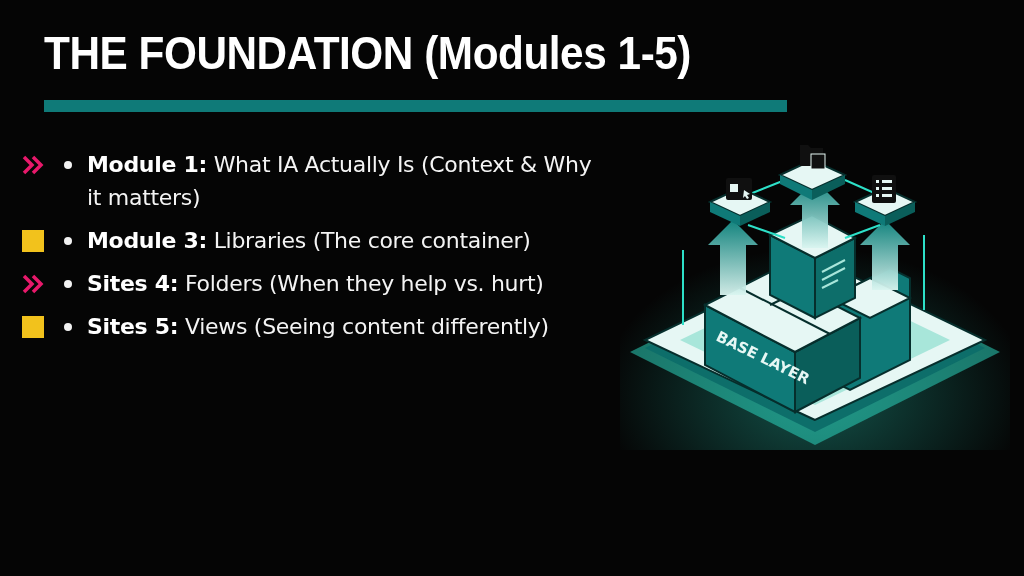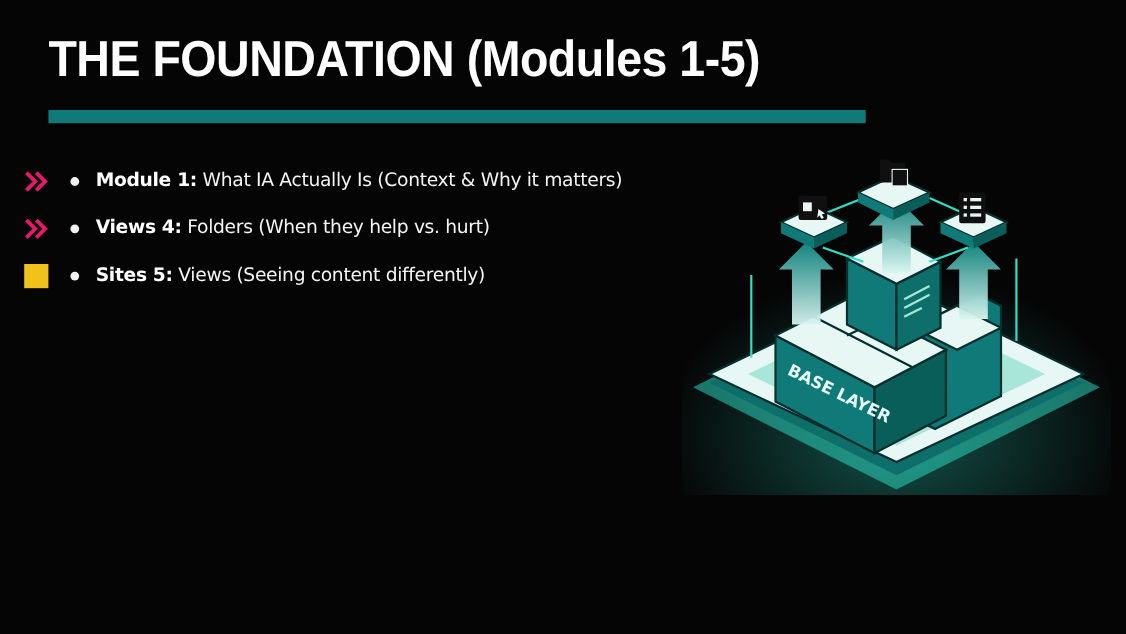--- a/index.html
+++ b/index.html
@@ -17,21 +17,21 @@
     transform: scaleX(0.92); transform-origin: left center;
   }
   .title-underline {
     position: absolute; left: 44px; top: 100px;
     width: 743px; height: 12px; background: #0f7a78;
   }
   .modules { position: absolute; left: 20px; top: 148px; width: 590px; }
   .module {
     position: relative; padding-left: 67px; margin-bottom: 10px;
     font-family: "DejaVu Sans", sans-serif;
-    font-size: 17px; line-height: 33px; color: #f4f4f4;
+    font-size: 22px; line-height: 33px; color: #f4f4f4;
     letter-spacing: -0.3px;
   }
   .module .marker { position: absolute; left: 2px; top: 6px; width: 24px; height: 22px; }
   .module .dot {
     position: absolute; left: 44px; top: 13px; width: 8px; height: 8px;
     border-radius: 50%; background: #f2f2f2;
   }
   .module .label { font-weight: bold; color: #ffffff; }
   .sq { width: 22px; height: 22px; background: #f2c21c; display:block; }
   .illus { position: absolute; left: 620px; top: 120px; width: 390px; height: 330px; }
@@ -46,26 +46,34 @@
   <div class="module">
     <svg class="marker" viewBox="0 0 24 22">
       <path d="M2 3 L10 11 L2 19" stroke="#e8196b" stroke-width="3.5" fill="none"></path>
       <path d="M11 3 L19 11 L11 19" stroke="#e8196b" stroke-width="3.5" fill="none"></path>
     </svg>
     <span class="dot"></span>
     <span class="label">Module 1:</span>
     <span>What IA Actually Is (Context &amp; Why it matters)</span>
   </div>
   <div class="module">
+    <span class="marker">
+        <span class="sq"></span>
+      </span>
+    <span class="dot"></span>
+    <span class="label">Module 3:</span>
+    <span>Libraries (The core container)</span>
+  </div>
+  <div class="module">
     <svg class="marker" viewBox="0 0 24 22">
       <path d="M2 3 L10 11 L2 19" stroke="#e8196b" stroke-width="3.5" fill="none"></path>
       <path d="M11 3 L19 11 L11 19" stroke="#e8196b" stroke-width="3.5" fill="none"></path>
     </svg>
     <span class="dot"></span>
-    <span class="label">Views 4:</span>
+    <span class="label">Sites 4:</span>
     <span>Folders (When they help vs. hurt)</span>
   </div>
   <div class="module">
     <span class="marker">
         <span class="sq"></span>
       </span>
     <span class="dot"></span>
     <span class="label">Sites 5:</span>
     <span>Views (Seeing content differently)</span>
   </div>

